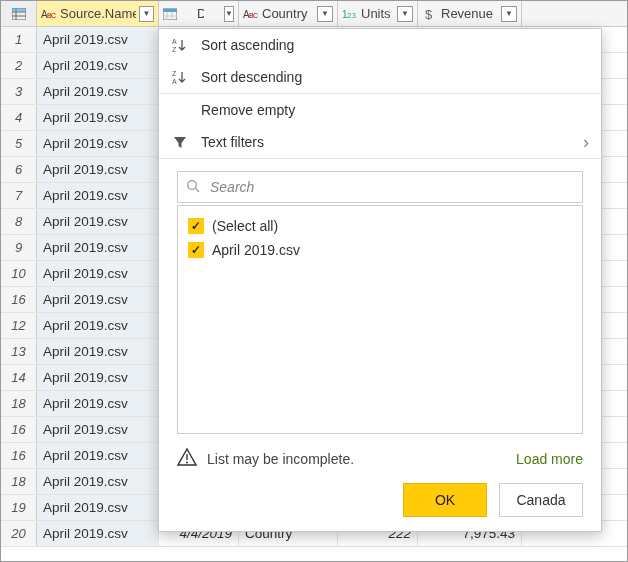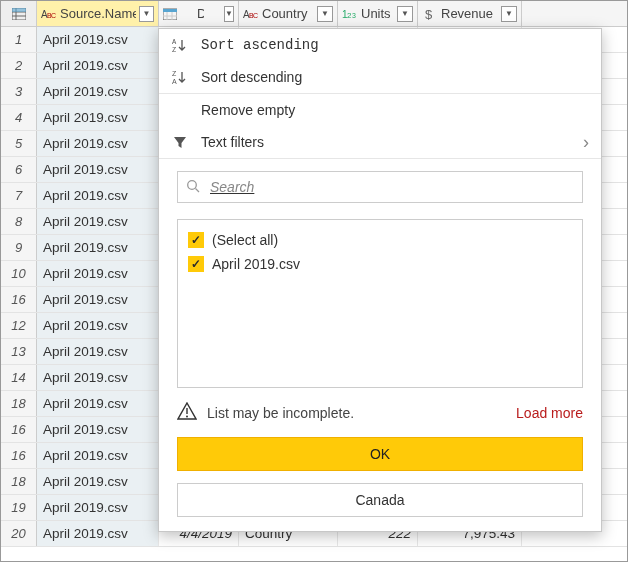--- a/index.html
+++ b/index.html
@@ -118,43 +118,42 @@
     display: flex;
     align-items: center;
     height: 32px;
     padding: 0 12px;
     gap: 12px;
     cursor: pointer;
     font-size: 14px;
     color: #333;
     position: relative;
   }
-  .menu-item.first { border-top: none; font-family: Liberation Mono, monospace; }
+  .menu-item.first { border-top: none; }
   .menu-item .micon {
     width: 18px;
     display: inline-flex;
     align-items: center;
     justify-content: center;
     color: #666;
   }
   .menu-item .marrow {
     position: absolute;
     right: 12px;
     color: #888;
     font-size: 18px;
     line-height: 1;
   }
   .menu-divider {
     height: 1px;
     background: #e6e6e6;
     margin: 0;
   }
   .search-wrap {
-    margin: 12px 18px 16px 18px;
-    text-decoration: underline;
+    margin: 12px 18px 2px 18px;
   }
   .search-box {
     width: 100%;
     height: 32px;
     border: 1px solid #ccc;
     display: flex;
     align-items: center;
     padding: 0 8px;
     gap: 8px;
     font-size: 14px;
@@ -203,29 +202,28 @@
     margin: 14px 18px;
     font-size: 14px;
   }
   .msg-left {
     display: flex;
     align-items: center;
     gap: 10px;
     color: #444;
   }
   .link {
-    color: #b91c1c;
+    color: #4d7c0f;
     cursor: pointer;
   }
   .btn-row {
     display: flex;
     justify-content: flex-end;
     gap: 12px;
     margin: 0 18px 14px 18px;
-    flex-direction: column;
   }
   .btn {
     min-width: 84px;
     height: 34px;
     display: inline-flex;
     align-items: center;
     justify-content: center;
     font-size: 14px;
     cursor: pointer;
     border: 1px solid #ccc;

